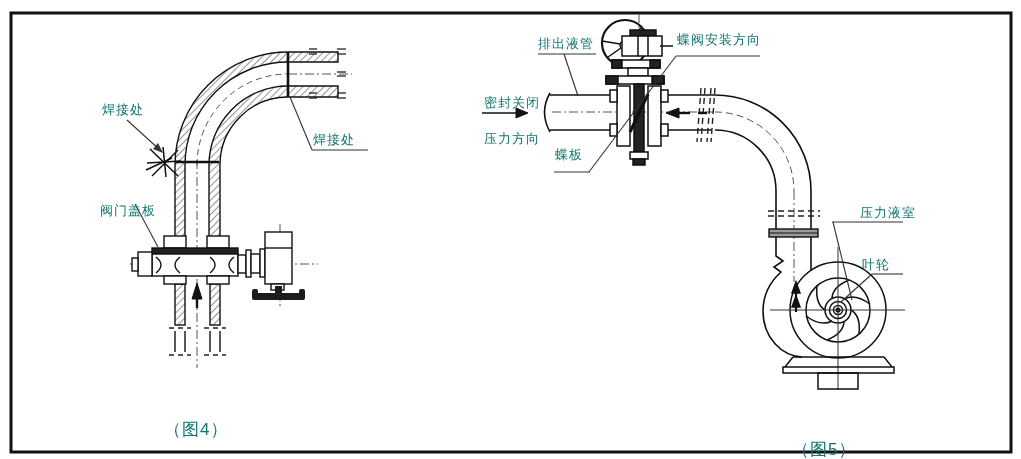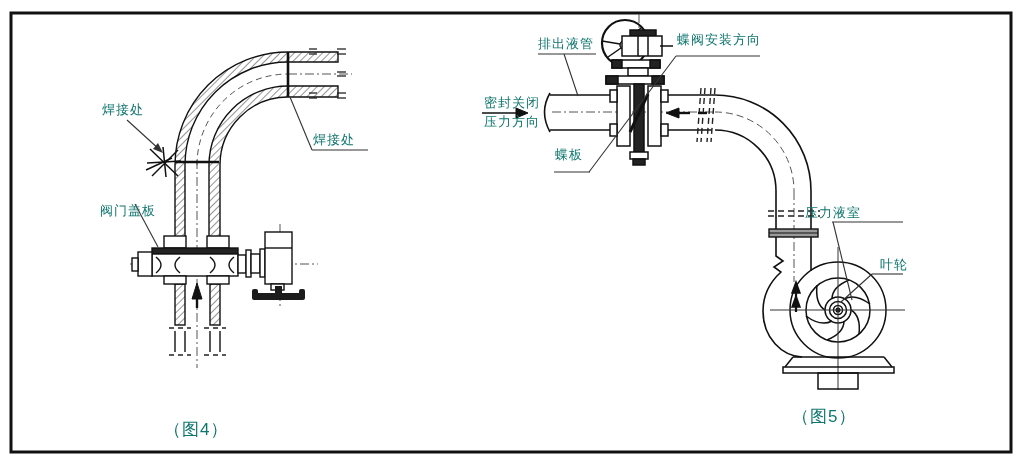--- a/index.html
+++ b/index.html
@@ -278,19 +278,19 @@
   </svg>
 
   <span class="lbl" style="left:102px;top:103px">焊接处</span>
   <span class="lbl" style="left:100px;top:204px">阀门盖板</span>
   <span class="lbl" style="left:313px;top:133px">焊接处</span>
   <span class="cap" style="left:164px;top:421px">（图4）</span>
 
   <span class="lbl" style="left:538px;top:37px">排出液管</span>
   <span class="lbl" style="left:677px;top:33px">蝶阀安装方向</span>
   <span class="lbl" style="left:484px;top:96px">密封关闭</span>
-  <span class="lbl" style="left:484px;top:115px">压力方向</span>
+  <span class="lbl" style="left:484px;top:132px">压力方向</span>
   <span class="lbl" style="left:555px;top:148px">蝶板</span>
-  <span class="lbl" style="left:805px;top:206px">压力液室</span>
-  <span class="lbl" style="left:880px;top:258px">叶轮</span>
-  <span class="cap" style="left:792px;top:408px">（图5）</span>
+  <span class="lbl" style="left:860px;top:206px">压力液室</span>
+  <span class="lbl" style="left:862px;top:258px">叶轮</span>
+  <span class="cap" style="left:792px;top:441px">（图5）</span>
 
 </div>
 
 </body></html>

